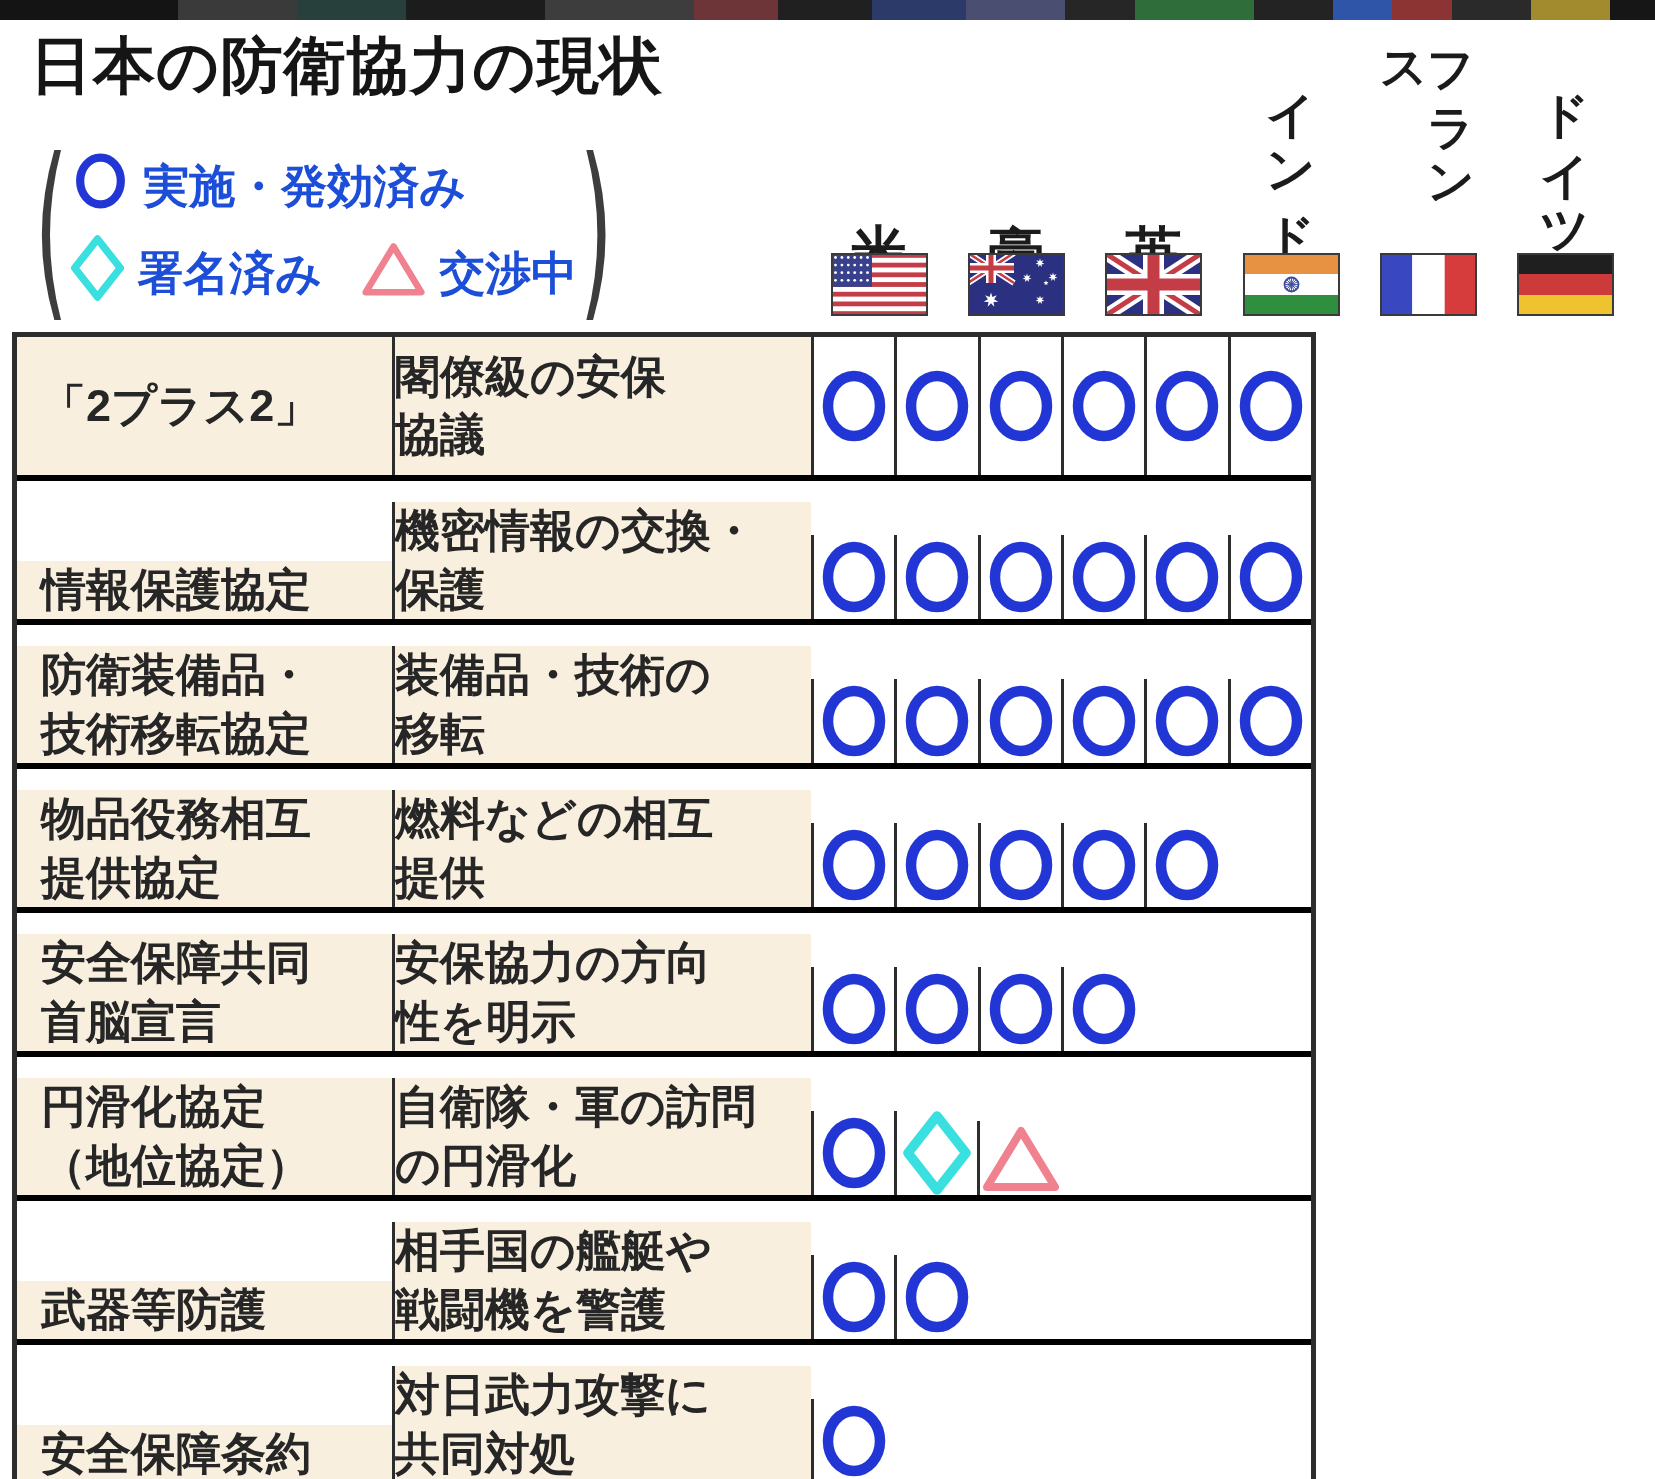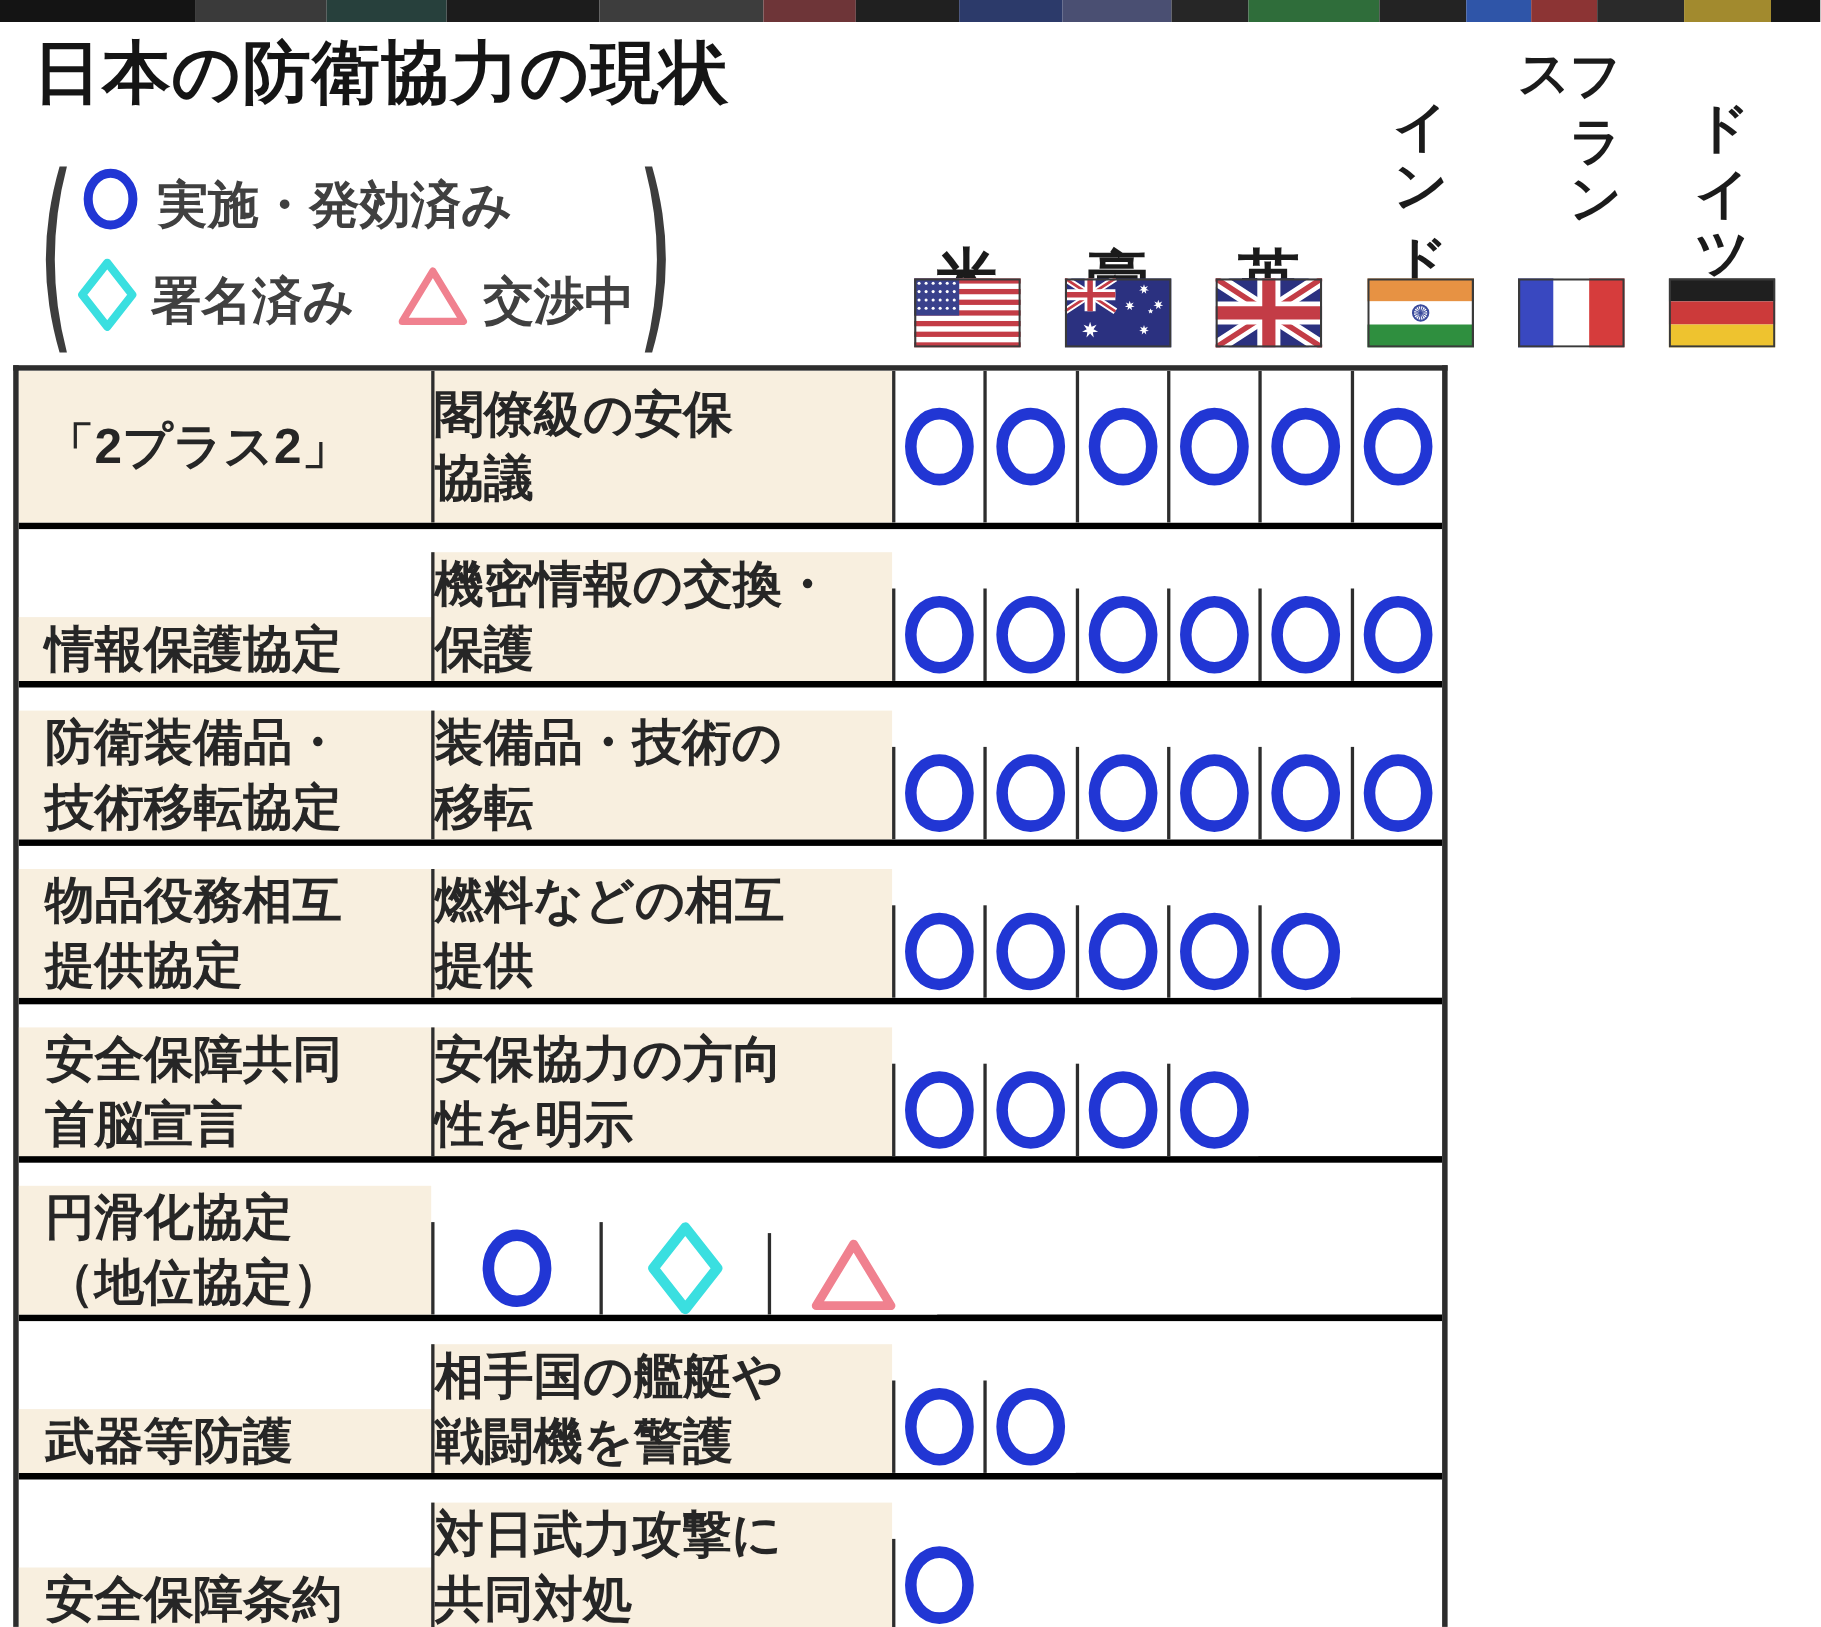--- a/index.html
+++ b/index.html
@@ -17,21 +17,21 @@
     font-size:62px;font-weight:700;color:#151515;letter-spacing:1px;
   }
   
   .legend{position:absolute;left:14px;top:140px;display:flex;align-items:center;}
   .paren{
     font-size:190px;line-height:0.95;font-weight:400;color:#3d3d3d;
     transform:scaleX(0.45);transform-origin:center;
     font-family:"DejaVu Sans",sans-serif;
   }
   .legend-lines{display:flex;flex-direction:column;gap:10px;margin:0 -18px;}
-  .legend-line{display:flex;align-items:center;gap:12px;font-size:46px;font-weight:700;color:#404040;}
+  .legend-line{display:flex;align-items:center;gap:12px;font-size:46px;font-weight:700;color:#1d4ed8;}
   .legend-line .gap{width:14px;}
   
   .country-col{
     position:absolute;top:22px;height:294px;
     display:flex;flex-direction:column;justify-content:flex-end;align-items:center;
   }
   .country-name{
     writing-mode:vertical-rl;text-orientation:upright;
     font-weight:700;color:#1b1b1b;line-height:1;
   }
@@ -382,20 +382,22 @@
         <svg width="78" height="84" viewBox="0 0 78 84">
           <ellipse cx="39" cy="42" rx="26" ry="30" fill="none" stroke="#2136d4" stroke-width="10.5" stroke-linejoin="round"></ellipse>
         </svg>
       </div>
       <div class="cell sym-cell"></div>
       <div class="cell sym-cell"></div>
     </div>
     <div class="trow">
       <div class="cell label-cell">円滑化協定
 （地位協定）</div>
+      <div class="cell desc-cell">自衛隊・軍の訪問
+の円滑化</div>
       <div class="cell sym-cell">
         <svg width="78" height="84" viewBox="0 0 78 84">
           <ellipse cx="39" cy="42" rx="26" ry="30" fill="none" stroke="#2136d4" stroke-width="10.5" stroke-linejoin="round"></ellipse>
         </svg>
       </div>
       <div class="cell sym-cell">
         <svg width="70" height="84" viewBox="0 0 70 84">
           <polygon points="35,5 64,42 35,79 6,42" fill="none" stroke="#3adfe0" stroke-width="9.5" stroke-linejoin="round"></polygon>
         </svg>
       </div>

